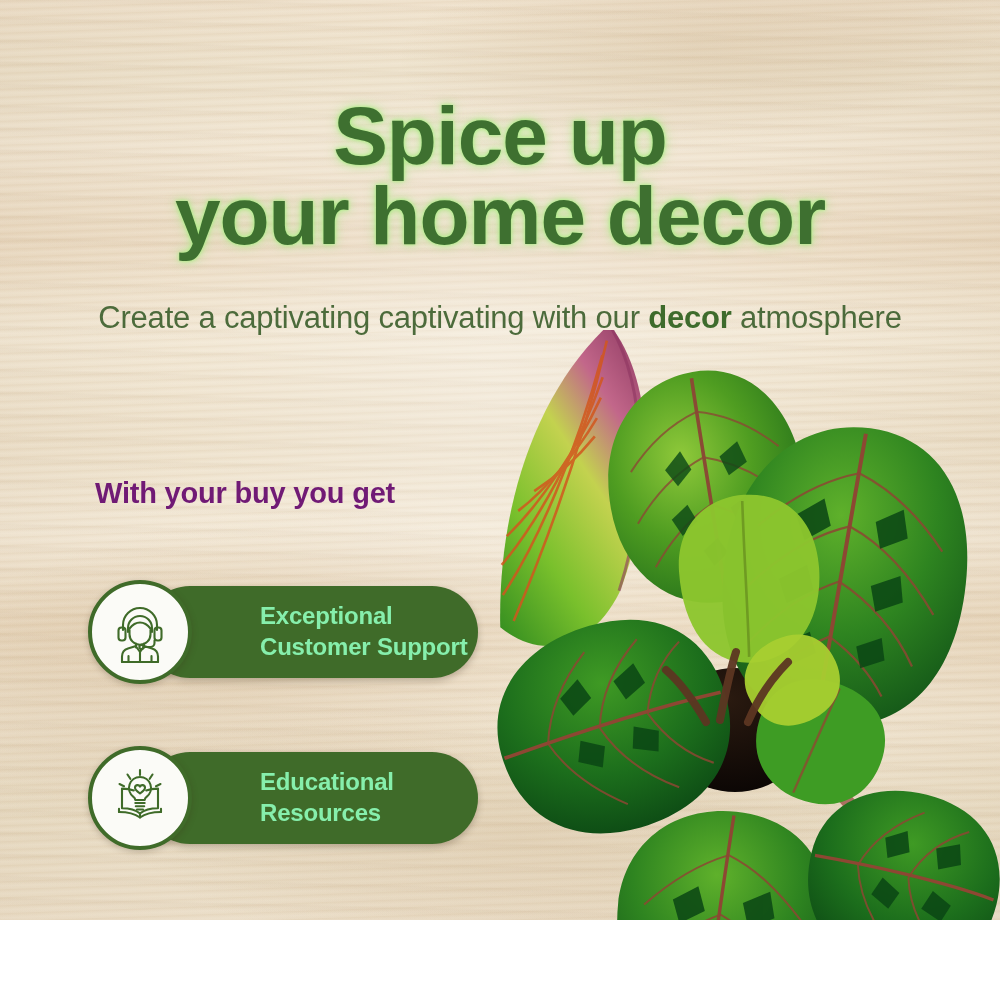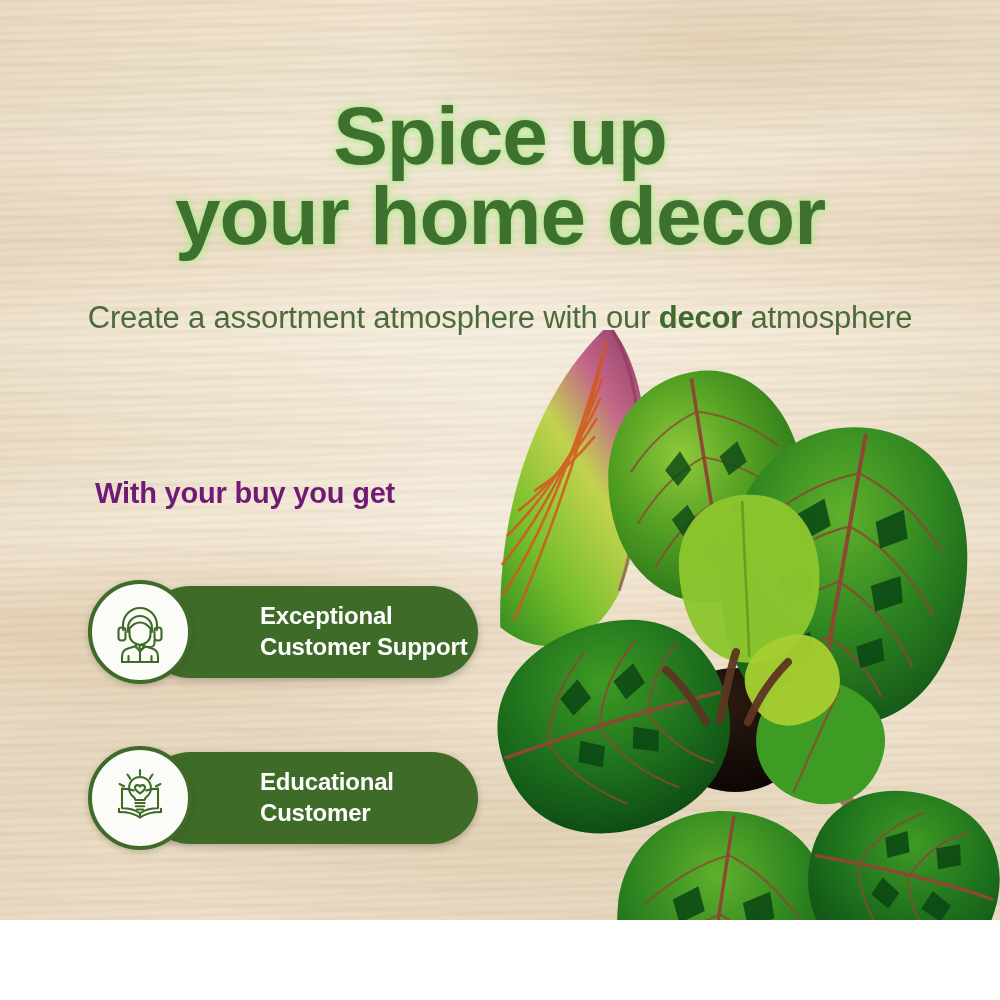--- a/index.html
+++ b/index.html
@@ -111,21 +111,21 @@
     position:absolute;
     left:56px; top:6px;
     width:334px; height:92px;
     background:#3f6b29;
     border-radius:46px;
     box-shadow:0 3px 7px rgba(60,45,25,0.28);
     display:flex; align-items:center;
   }
   .pill-text {
     padding-left:116px;
-    color:#ffffff;
+    color:#86efac;
     font-weight:bold;
     font-size:24px;
     line-height:1.28;
     white-space:pre-line;
     letter-spacing:-0.2px;
   }
 
   .icon-circle {
     position:absolute;
     left:0; top:0;
@@ -156,21 +156,21 @@
   <div class="wood-grain-a"></div>
   <div class="wood-grain-b"></div>
   <div class="wood-knot k1"></div>
   <div class="wood-knot k2"></div>
   <div class="wood-knot k3"></div>
   <div class="wood-shade"></div>
 
   <h1 class="headline">Spice up
 your home decor</h1>
 
-  <p class="subtitle"><span>Create a assortment atmosphere with our </span><b>decor</b><span> atmosphere</span></p>
+  <p class="subtitle"><span>Create a captivating captivating with our </span><b>decor</b><span> atmosphere</span></p>
 
   <h2 class="features-heading">With your buy you get</h2>
 
   <div class="feature feature-1">
     <div class="pill">
       <span class="pill-text">Exceptional
 Customer Support</span>
     </div>
     <div class="icon-circle">
       <svg width="66" height="66" viewBox="0 0 66 66" fill="none" stroke="#3f6b29" stroke-width="2.1" stroke-linecap="round" stroke-linejoin="round">
@@ -202,21 +202,21 @@
         <path d="M21.5 57 v6 M44.5 57 v6"></path>
 
         <path d="M15 63 h36"></path>
       </svg>
     </div>
   </div>
 
   <div class="feature feature-2">
     <div class="pill">
       <span class="pill-text">Educational
-Customer</span>
+Resources</span>
     </div>
     <div class="icon-circle">
       <svg width="68" height="68" viewBox="0 0 68 68" fill="none" stroke="#3f6b29" stroke-width="2.1" stroke-linecap="round" stroke-linejoin="round">
 
         <path d="M34 6 v5"></path>
         <path d="M21.5 10.5 l2.8 4.3"></path>
         <path d="M46.5 10.5 l-2.8 4.3"></path>
         <path d="M13.5 20 l4.5 2.2"></path>
         <path d="M54.5 20 l-4.5 2.2"></path>
 

